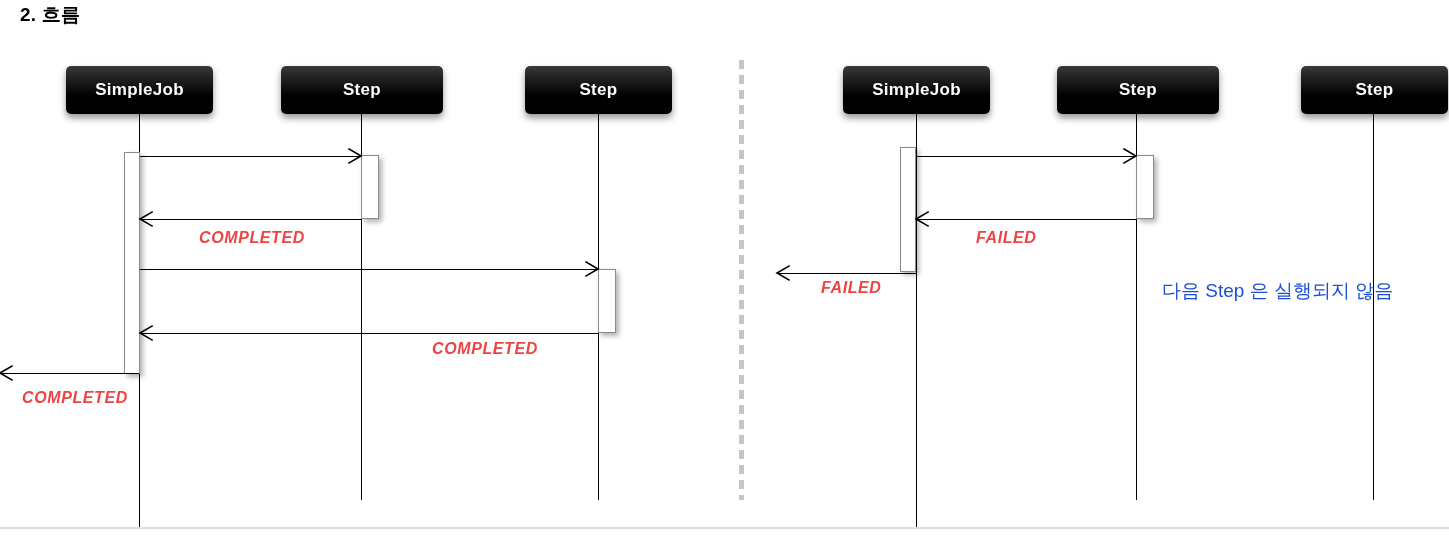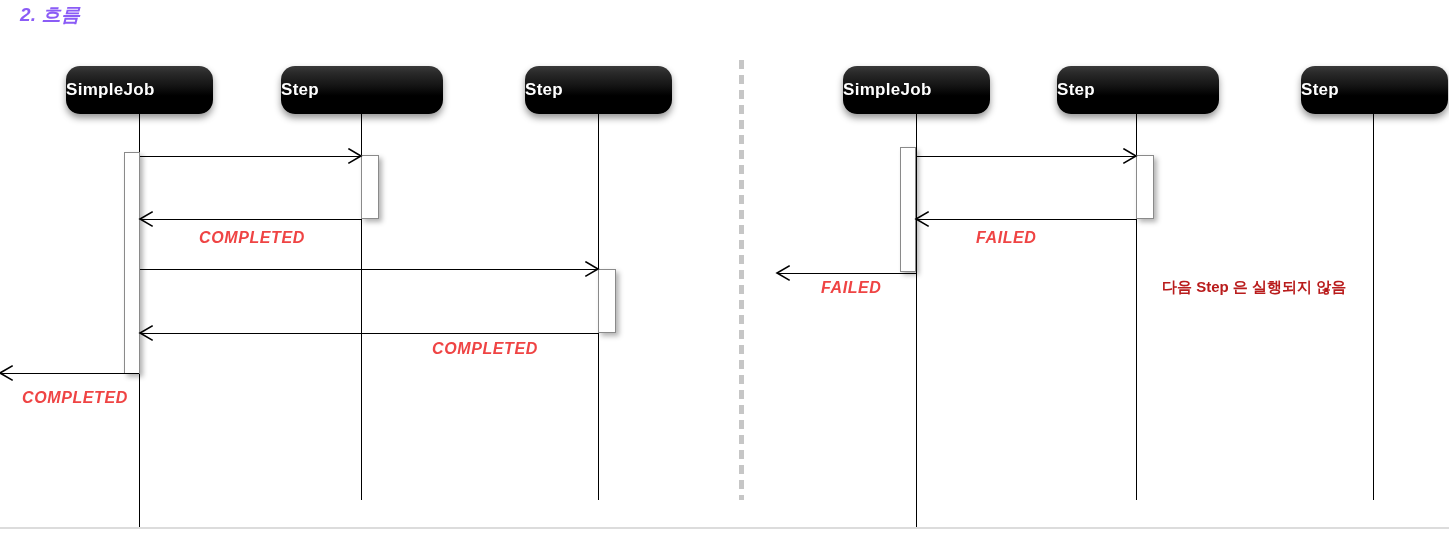--- a/index.html
+++ b/index.html
@@ -16,50 +16,50 @@
     height: 535px;
     background: #ffffff;
     overflow: hidden;
   }
   #page-title {
     position: absolute;
     left: 20px;
     top: 2px;
     font-size: 19px;
     font-weight: bold;
-    color: #8b5cf6;
+    color: #000000;
     letter-spacing: 0.2px;
-    font-style: italic;
   }
   .bottom-rule {
     position: absolute;
     left: 0;
     top: 527px;
     width: 1449px;
     height: 2px;
     background: #dcdcdc;
   }
 
   
   .participant {
     position: absolute;
     box-sizing: border-box;
-    border-radius: 14px;
+    border-radius: 5px;
     background: linear-gradient(to bottom,
                 #3a3a3a 0%,
                 #2a2a2a 14%,
                 #151515 40%,
                 #000000 62%,
                 #000000 100%);
     box-shadow: 0 4px 7px rgba(0,0,0,0.42);
     color: #ffffff;
     font-size: 17px;
     font-weight: bold;
     display: flex;
     align-items: center;
+    justify-content: center;
     letter-spacing: 0.3px;
   }
   .participant .plabel {
     color: #ffffff;
     text-shadow: 0 1px 1px rgba(0,0,0,0.8);
   }
 
   
   .lifeline {
     position: absolute;
@@ -97,23 +97,23 @@
     font-style: italic;
     font-weight: bold;
     font-size: 16px;
     letter-spacing: 0.6px;
     white-space: nowrap;
   }
 
   
   .note-text {
     position: absolute;
-    color: #b91c1c;
-    font-size: 15px;
-    font-weight: bold;
+    color: #1d4ed8;
+    font-size: 19px;
+    font-weight: normal;
     white-space: nowrap;
   }
 
   
   .separator {
     position: absolute;
     width: 5px;
     background-image: linear-gradient(to bottom, #c6c6c6 0 9px, rgba(255,255,255,0) 9px 15px);
     background-size: 5px 15px;
     background-repeat: repeat-y;

